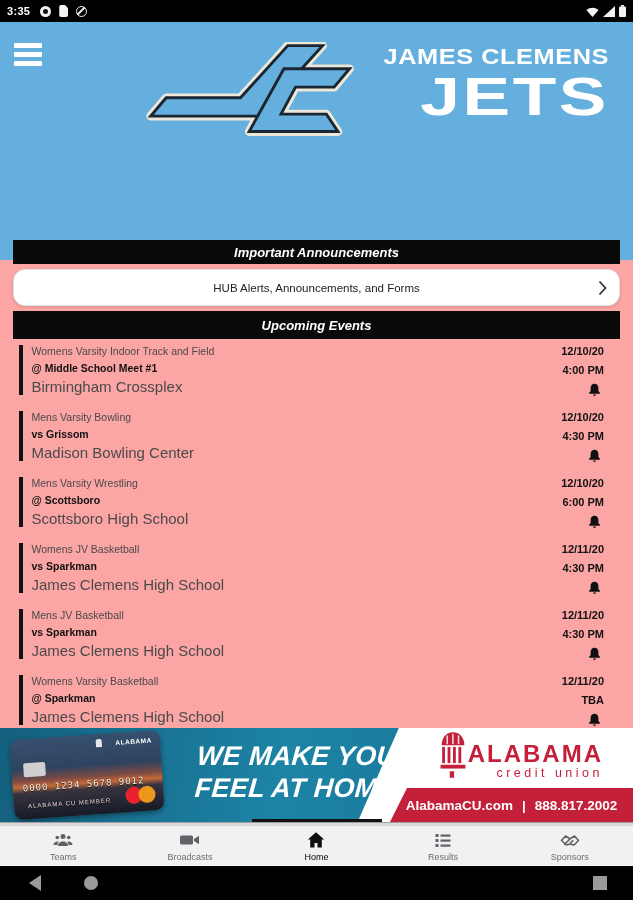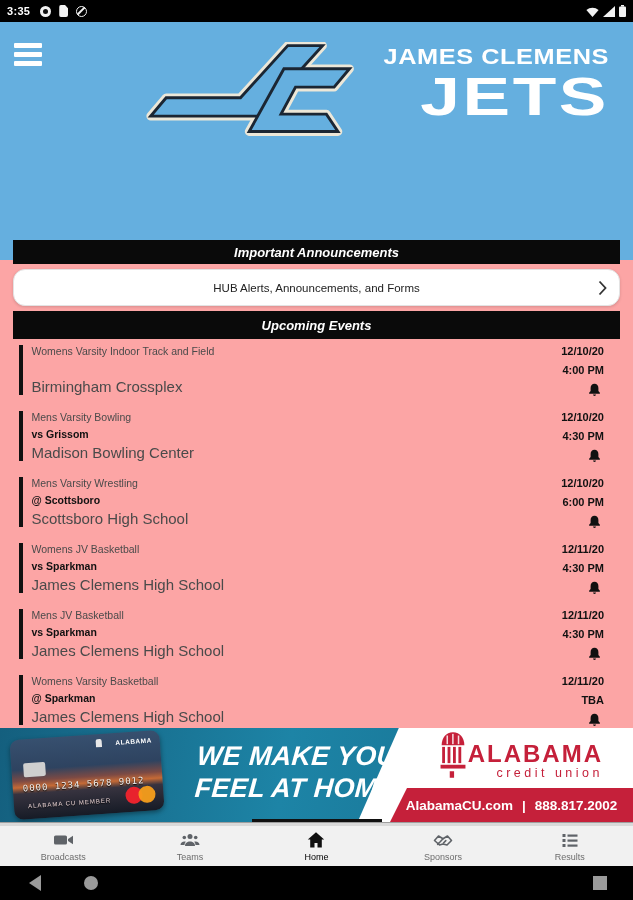--- a/index.html
+++ b/index.html
@@ -153,20 +153,21 @@
   <div class="sec-bar bar-events">
     <span>Upcoming Events</span>
   </div>
 
   <div class="events">
 
     <div class="event-row">
       <div class="event-bar"></div>
       <div class="event-text">
         <div class="ev-title">Womens Varsity Indoor Track and Field</div>
+        <div class="ev-opp">@ Middle School Meet #1</div>
         <div class="ev-loc">Birmingham Crossplex</div>
       </div>
       <div class="event-meta">
         <div class="ev-date">12/10/20</div>
         <div class="ev-time">4:00 PM</div>
         <svg class="ev-bell" width="15" height="13" viewBox="0 0 16 14">
             <path fill="#111" d="M8 .8C5.4.8 3.8 2.7 3.8 5.4v3.2L2.2 10.6v.9h11.6v-.9L12.2 8.6V5.4C12.2 2.7 10.6.8 8 .8zM6.4 12.3a1.6 1.6 0 0 0 3.2 0z"></path>
           </svg>
       </div>
     </div>
@@ -298,75 +299,75 @@
       <span>888.817.2002</span>
     </div>
     <div class="ad-indicator"></div>
   </div>
 
   <div class="nav-sep"></div>
   <div class="bottom-nav">
 
     <div class="nav-item">
       <span class="nav-icon">
-        <svg width="21" height="20" viewBox="0 0 21 20" fill="#5f6368">
-          <rect x="1" y="5.5" width="13" height="9" rx="1.6"></rect>
-          <path d="M15 9l5-3.2v8.4L15 11z"></path>
-        </svg>
-      </span>
-      <span class="nav-label">Broadcasts</span>
-    </div>
-
-    <div class="nav-item">
-      <span class="nav-icon">
         <svg width="20" height="20" viewBox="0 0 20 20" fill="#5f6368">
           <circle cx="10" cy="6.5" r="2.5"></circle>
             <path d="M5 16c0-2.8 2.2-4.5 5-4.5s5 1.7 5 4.5z"></path>
           <circle cx="4.3" cy="7.5" r="1.8"></circle>
             <path d="M.5 15c0-2.2 1.8-3.5 4-3.5.4 0 .9.06 1.3.2-.9 1-1.3 2.1-1.3 3.3z"></path>
           <circle cx="15.7" cy="7.5" r="1.8"></circle>
             <path d="M19.5 15c0-2.2-1.8-3.5-4-3.5-.4 0-.9.06-1.3.2.9 1 1.3 2.1 1.3 3.3z"></path>
         </svg>
       </span>
       <span class="nav-label">Teams</span>
     </div>
 
+    <div class="nav-item">
+      <span class="nav-icon">
+        <svg width="21" height="20" viewBox="0 0 21 20" fill="#5f6368">
+          <rect x="1" y="5.5" width="13" height="9" rx="1.6"></rect>
+          <path d="M15 9l5-3.2v8.4L15 11z"></path>
+        </svg>
+      </span>
+      <span class="nav-label">Broadcasts</span>
+    </div>
+
     <div class="nav-item active">
       <span class="nav-icon">
         <svg width="20" height="20" viewBox="0 0 20 20" fill="#0f0f0f">
           <path d="M10 2.2 1.8 9.6h2.4V17.5h4.3v-4.6h3v4.6h4.3V9.6h2.4z"></path>
         </svg>
       </span>
       <span class="nav-label">Home</span>
-    </div>
-
-    <div class="nav-item">
-      <span class="nav-icon">
-        <svg width="22" height="20" viewBox="0 0 22 20" fill="none" stroke="#5f6368" stroke-width="1.6" stroke-linecap="round" stroke-linejoin="round">
-          <path d="M2.5 10.5 6.5 6l4.5 2.8L15.5 6l4 4.5-4.5 4.5-4-1-3.5 1z"></path>
-          <path d="M11 8.8 8 12M13.8 10.6l-2.3 2.4M7.3 12.6l-1.6 1.7"></path>
-        </svg>
-      </span>
-      <span class="nav-label">Sponsors</span>
     </div>
 
     <div class="nav-item">
       <span class="nav-icon">
         <svg width="20" height="20" viewBox="0 0 20 20" fill="#5f6368">
           <rect x="2.5" y="4" width="3" height="3"></rect>
             <rect x="7.5" y="4.5" width="10" height="2.2"></rect>
           <rect x="2.5" y="9" width="3" height="3"></rect>
             <rect x="7.5" y="9.5" width="10" height="2.2"></rect>
           <rect x="2.5" y="14" width="3" height="3"></rect>
             <rect x="7.5" y="14.5" width="10" height="2.2"></rect>
         </svg>
       </span>
       <span class="nav-label">Results</span>
     </div>
 
+    <div class="nav-item">
+      <span class="nav-icon">
+        <svg width="22" height="20" viewBox="0 0 22 20" fill="none" stroke="#5f6368" stroke-width="1.6" stroke-linecap="round" stroke-linejoin="round">
+          <path d="M2.5 10.5 6.5 6l4.5 2.8L15.5 6l4 4.5-4.5 4.5-4-1-3.5 1z"></path>
+          <path d="M11 8.8 8 12M13.8 10.6l-2.3 2.4M7.3 12.6l-1.6 1.7"></path>
+        </svg>
+      </span>
+      <span class="nav-label">Sponsors</span>
+    </div>
+
   </div>
 
   <div class="android-nav">
     <svg class="an-back" width="13" height="16" viewBox="0 0 13 16">
         <path d="M13 0 L13 16 L1 8 Z" fill="#9a9a9a"></path>
       </svg>
     <div class="an-home"></div>
     <div class="an-recents"></div>
   </div>
 

